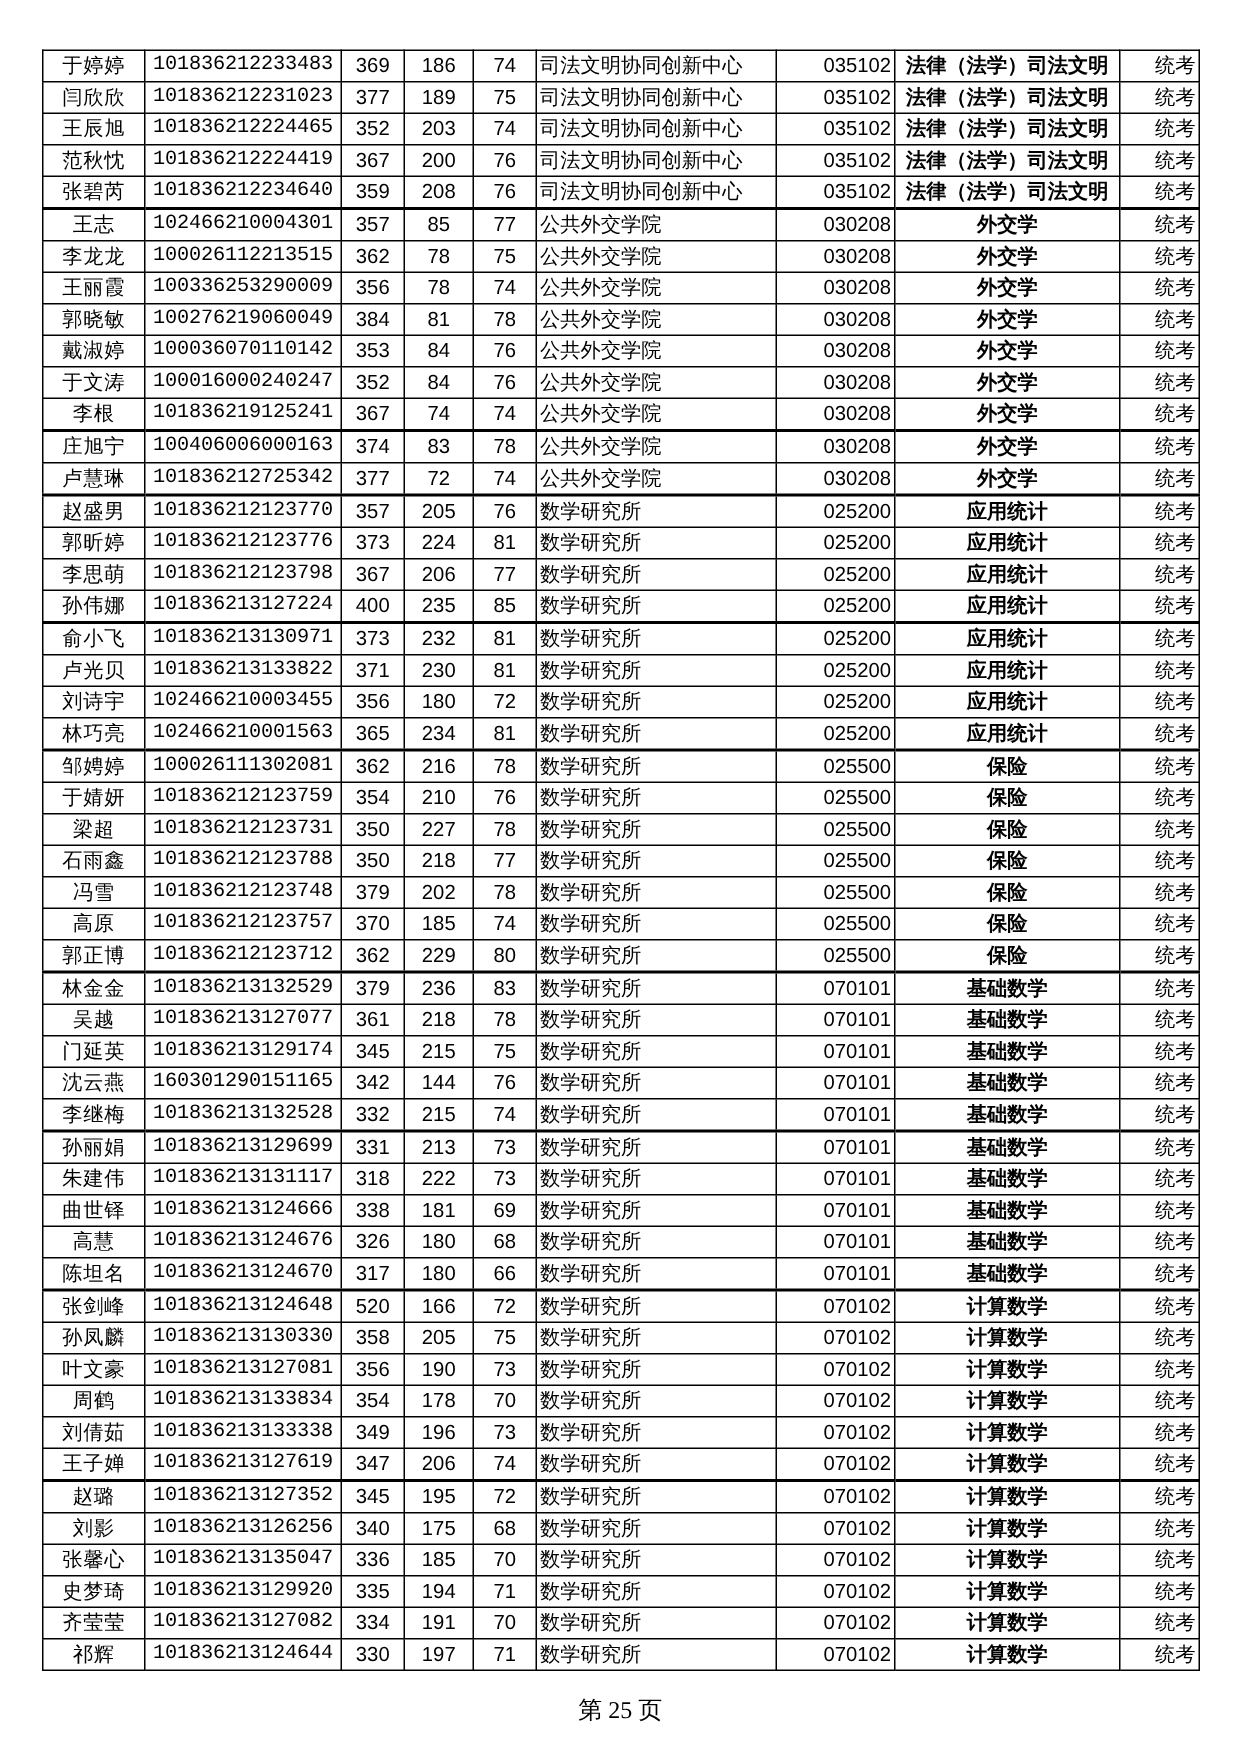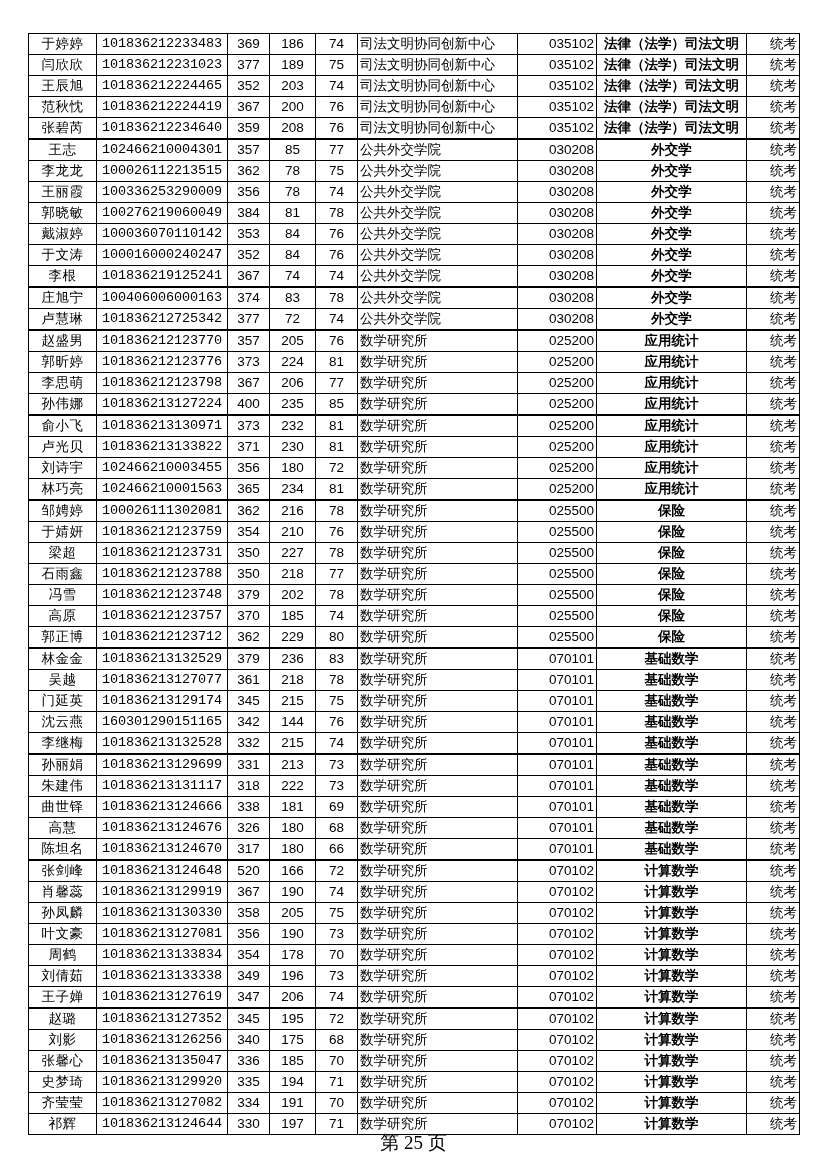--- a/index.html
+++ b/index.html
@@ -59,21 +59,21 @@
 
   
   tr.group-start > td { border-top: 2px solid #000000; }
 
   #footer {
     position: absolute;
     left: 0;
     right: 0;
     top: 1130px;
     text-align: center;
-    font-size: 19px;
+    font-size: 16px;
     font-family: "Liberation Serif","DejaVu Serif",serif;
   }
 </style>
 </head>
 <body>
 
 <div id="page">
 
   <table class="roster">
     <colgroup>
@@ -522,31 +522,20 @@
           <td class="sid">101836213124648</td>
           <td class="num">520</td>
           <td class="num">166</td>
           <td class="num">72</td>
           <td class="dept">数学研究所</td>
           <td class="code">070102</td>
           <td class="major">计算数学</td>
           <td class="type">统考</td>
         </tr>
         <tr>
-          <td class="name">肖馨蕊</td>
-          <td class="sid">101836213129919</td>
-          <td class="num">367</td>
-          <td class="num">190</td>
-          <td class="num">74</td>
-          <td class="dept">数学研究所</td>
-          <td class="code">070102</td>
-          <td class="major">计算数学</td>
-          <td class="type">统考</td>
-        </tr>
-        <tr>
           <td class="name">孙凤麟</td>
           <td class="sid">101836213130330</td>
           <td class="num">358</td>
           <td class="num">205</td>
           <td class="num">75</td>
           <td class="dept">数学研究所</td>
           <td class="code">070102</td>
           <td class="major">计算数学</td>
           <td class="type">统考</td>
         </tr>

